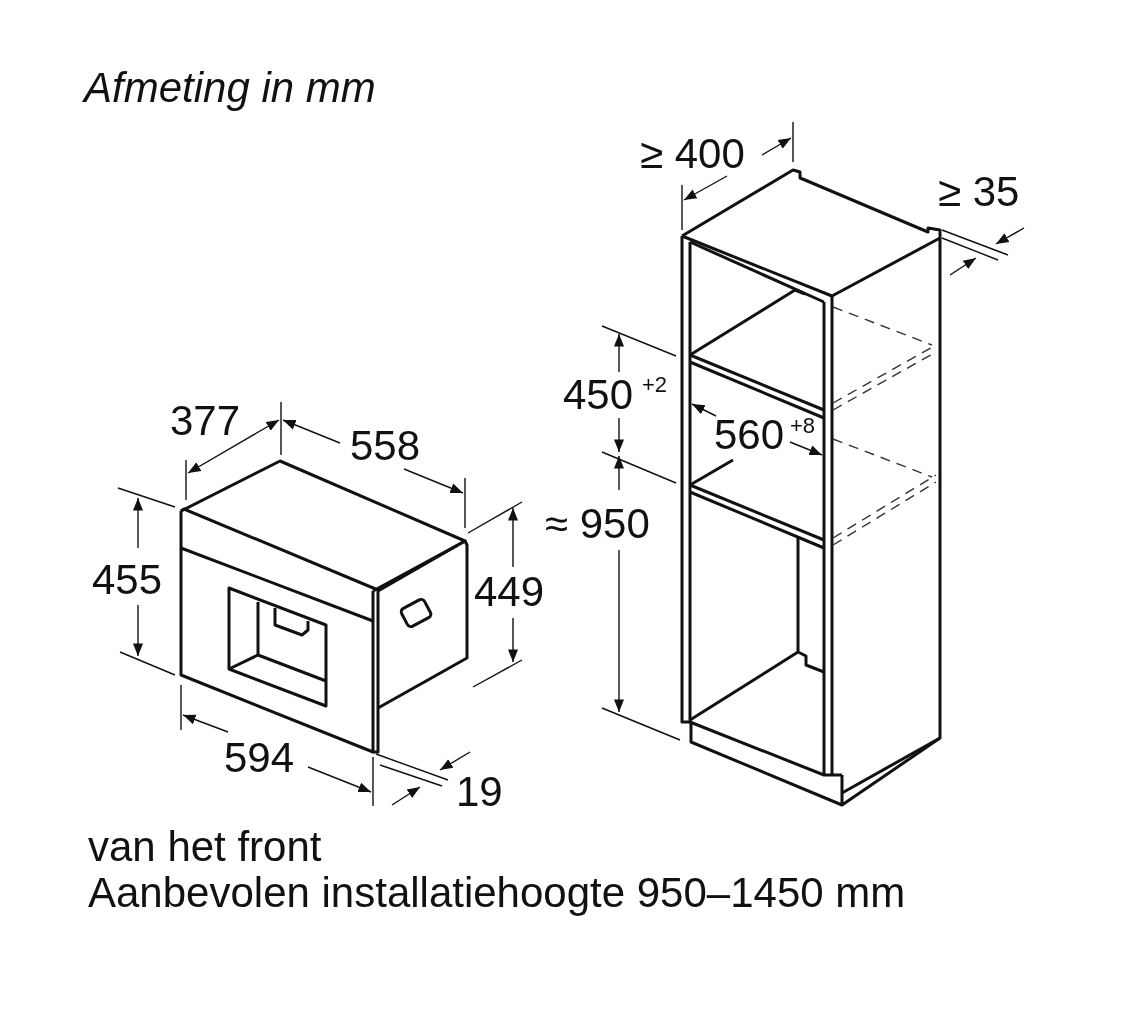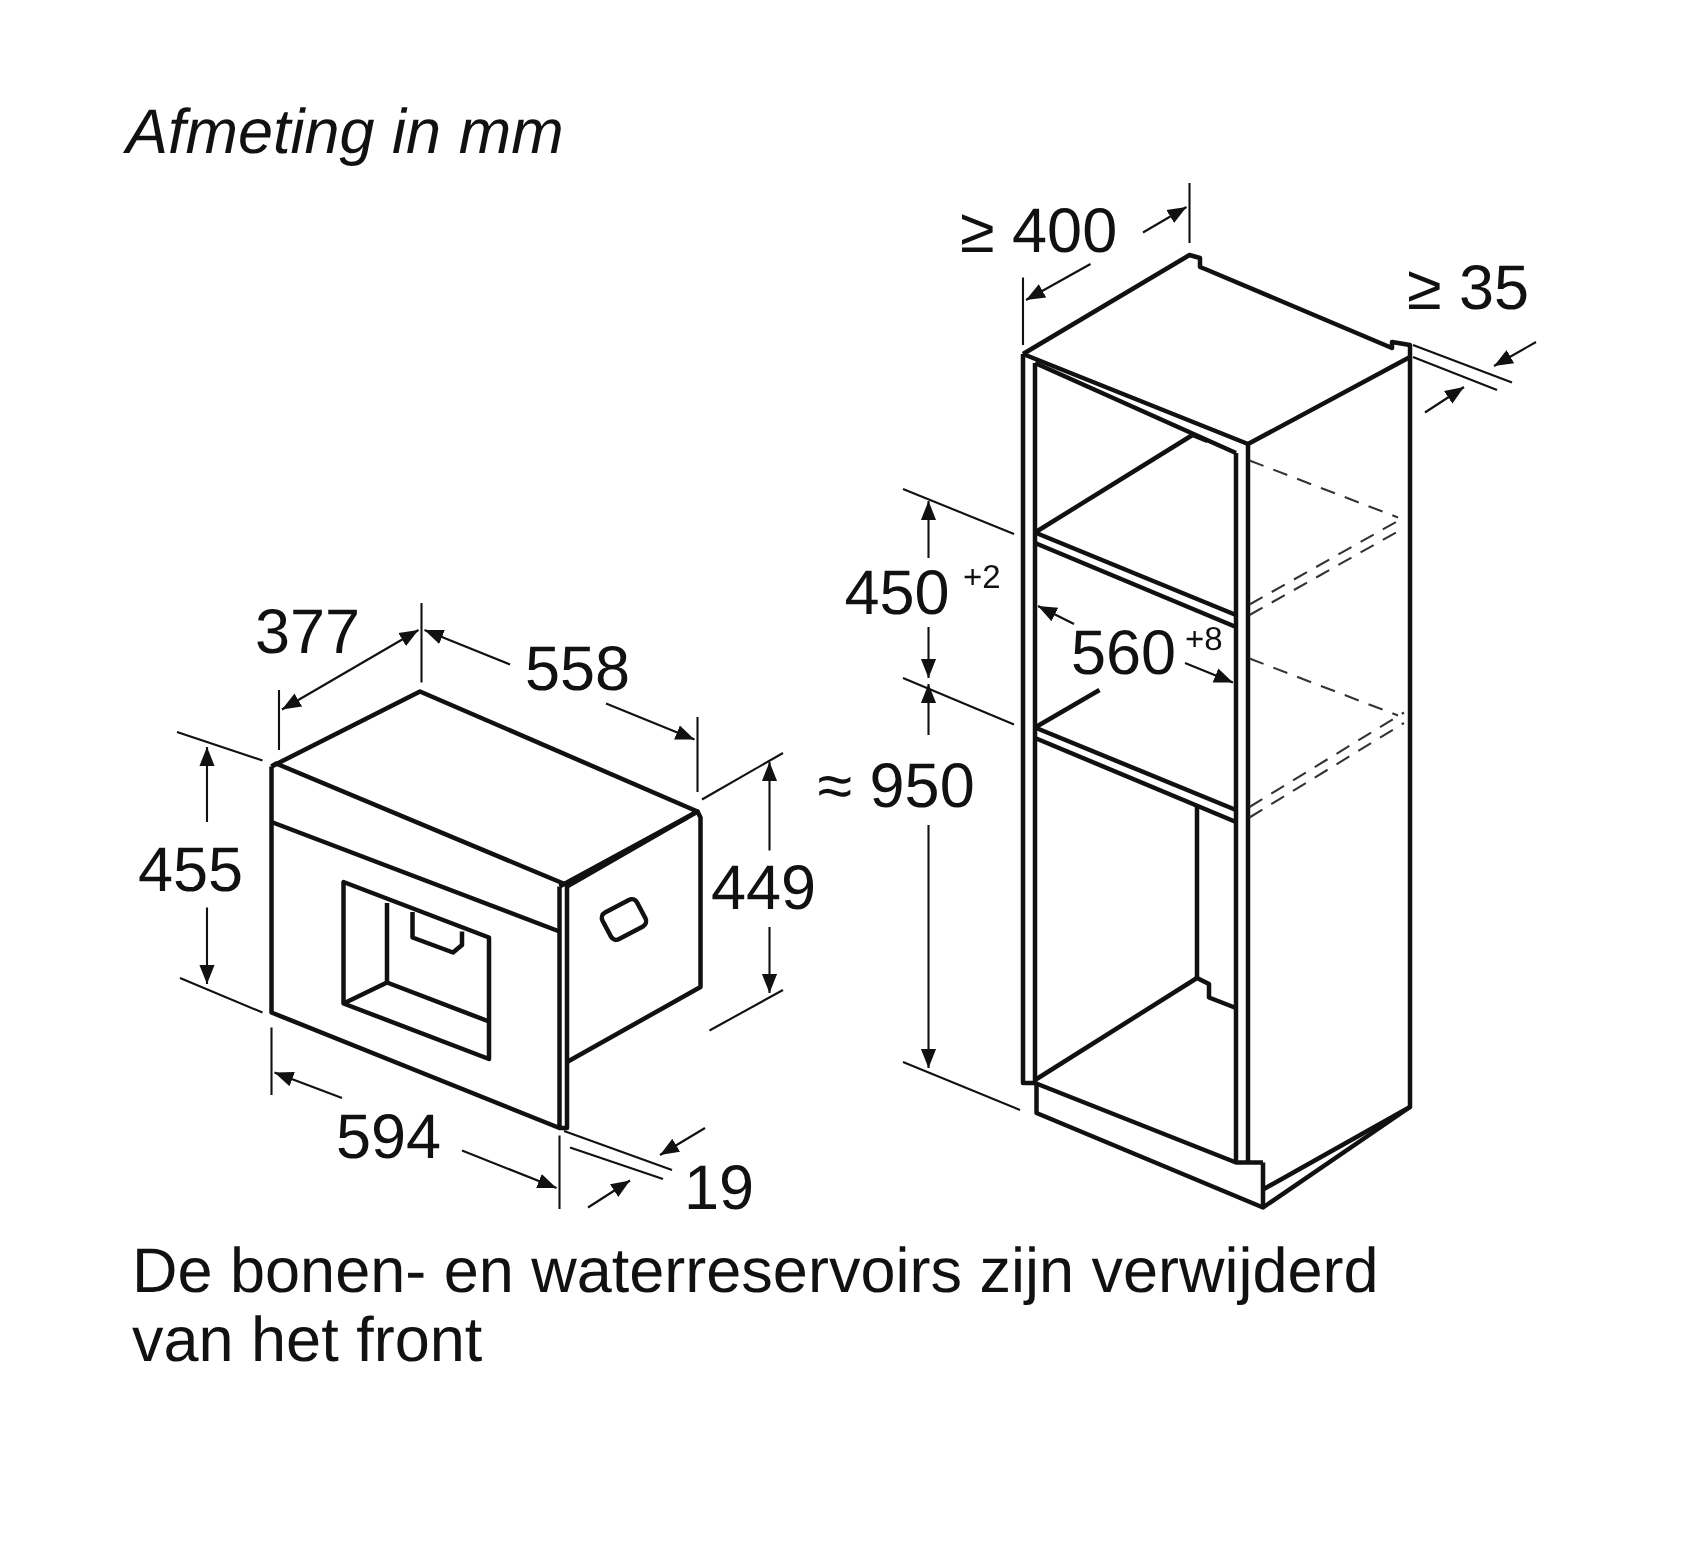--- a/index.html
+++ b/index.html
@@ -148,15 +148,15 @@
     <text class="sup" x="790" y="433">+8</text>
 
     <line class="thin" x1="602" y1="708" x2="680" y2="740"></line>
     <line class="thin" marker-end="url(#arr)" x1="619" y1="490" x2="619" y2="456"></line>
     <line class="thin" marker-end="url(#arr)" x1="619" y1="550" x2="619" y2="712"></line>
     <text class="lbl" x="545" y="538">≈ 950</text>
   </g>
 </svg>
 
 <div class="notes">
-  <div>De bonen- en waterreservoirs zijn verwijderd</div>
   <div>van het front</div>
+  <div>Aanbevolen installatiehoogte 950–1450 mm</div>
 </div>
 
 </body></html>

